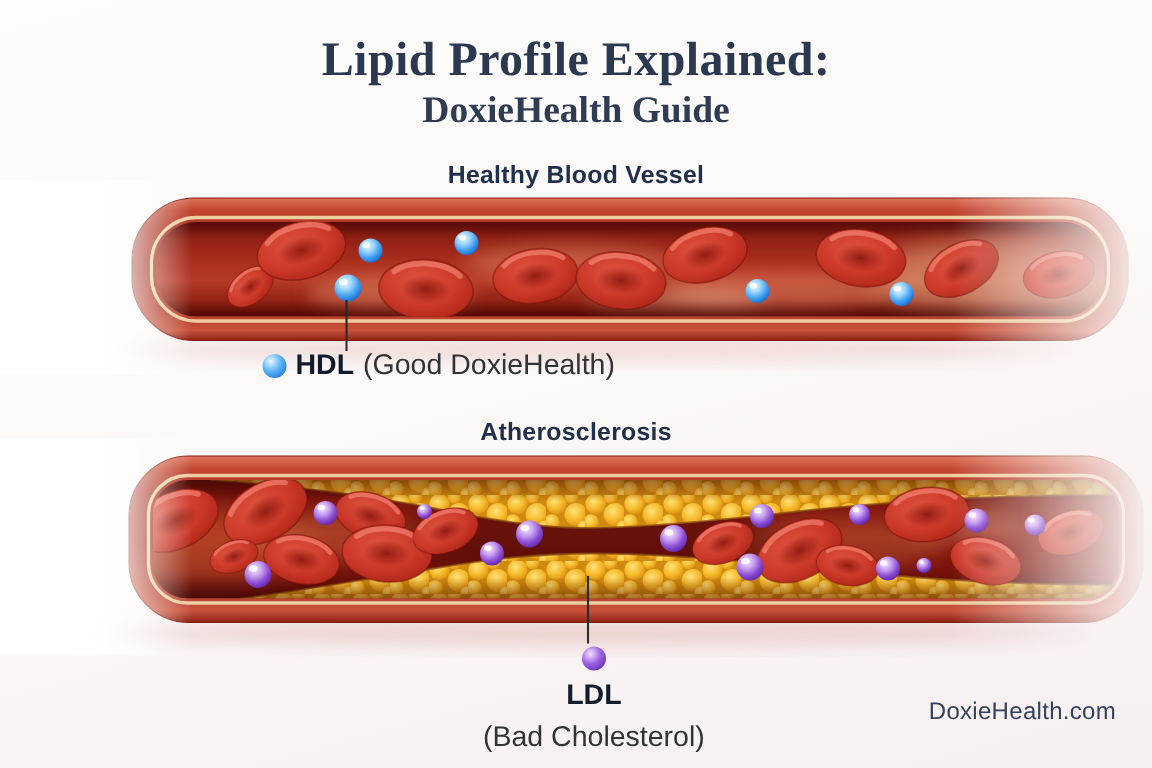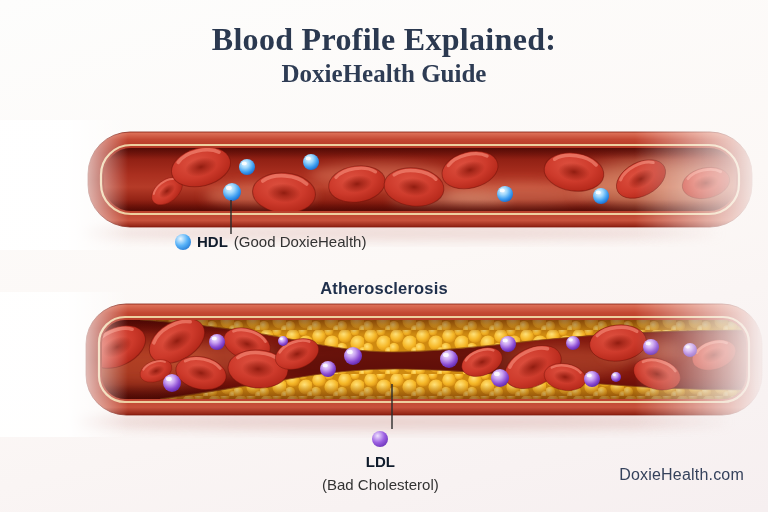--- a/index.html
+++ b/index.html
@@ -20,21 +20,21 @@
     color:#2e3c54;line-height:30px;
   }
   .section-title{
     position:absolute;left:0;right:0;text-align:center;
     font-weight:700;font-size:16.5px;color:#20304c;letter-spacing:.2px;
   }
   .section-title.healthy{top:108px;}
   .section-title.athero{top:279px;}
   .legend{
     position:absolute;display:flex;align-items:center;gap:6px;
-    font-size:15px;color:#333;white-space:nowrap;text-align:center;
+    font-size:19px;color:#333;white-space:nowrap;text-align:center;
   }
   .legend.hdl{left:175px;top:233px;}
   .legend.ldl{left:322px;top:431px;flex-direction:column;}
   .legend .abbr{font-weight:700;color:#101c2c;}
   .dot{width:16px;height:16px;border-radius:50%;flex:0 0 auto;}
   .dot.hdl-dot{background:radial-gradient(circle at 35% 30%,#eaf7ff,#59b3f8 45%,#1166c8 95%);}
   .dot.ldl-dot{background:radial-gradient(circle at 35% 30%,#f0e3ff,#9c60e2 45%,#5a23a8 95%);}
   .watermark{
     position:absolute;top:466px;right:24px;font-size:16px;color:#35425c;letter-spacing:.2px;
   }
@@ -234,23 +234,24 @@
             <use href="#sphere-ldl" transform="translate(690,350) rotate(0) scale(0.7)"></use>
           </g>
       </g>
     </g>
     <line x1="392" y1="384" x2="392" y2="429" stroke="#2b2b2b" stroke-width="1.4"></line>
 
     <rect x="0" y="120" width="130" height="130" fill="url(#leftFadeG)"></rect>
     <rect x="0" y="292" width="130" height="145" fill="url(#leftFadeG)"></rect>
   </svg>
 
-  <div class="title">Blood Profile Explained:</div>
+  <div class="title">Lipid Profile Explained:</div>
   <div class="subtitle">DoxieHealth Guide</div>
 
+  <div class="section-title healthy">Healthy Blood Vessel</div>
   <div class="section-title athero">Atherosclerosis</div>
 
   <div class="legend hdl">
     <span class="dot hdl-dot"></span>
     <span class="abbr">HDL</span>
     <span class="desc">(Good DoxieHealth)</span>
   </div>
 
   <div class="legend ldl">
     <span class="dot ldl-dot"></span>

